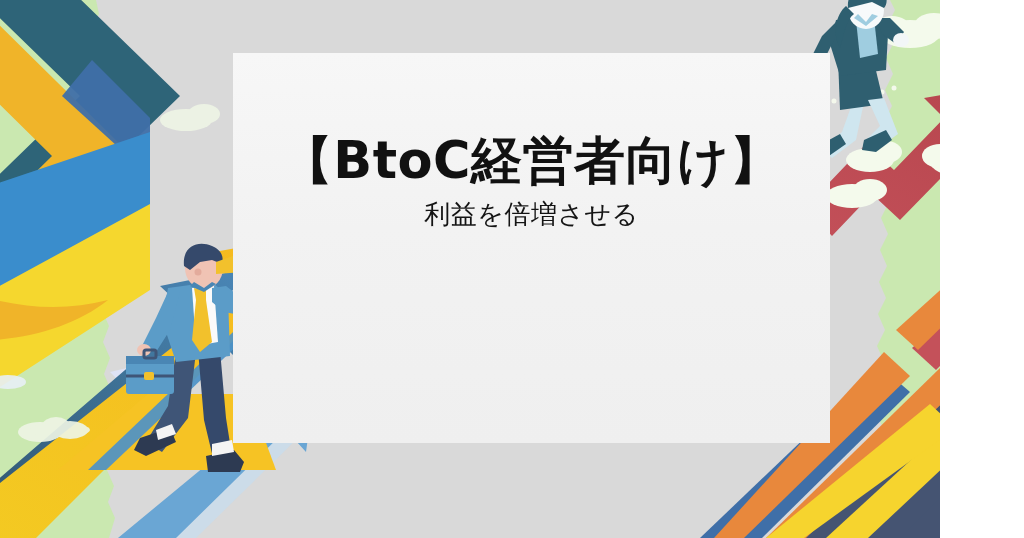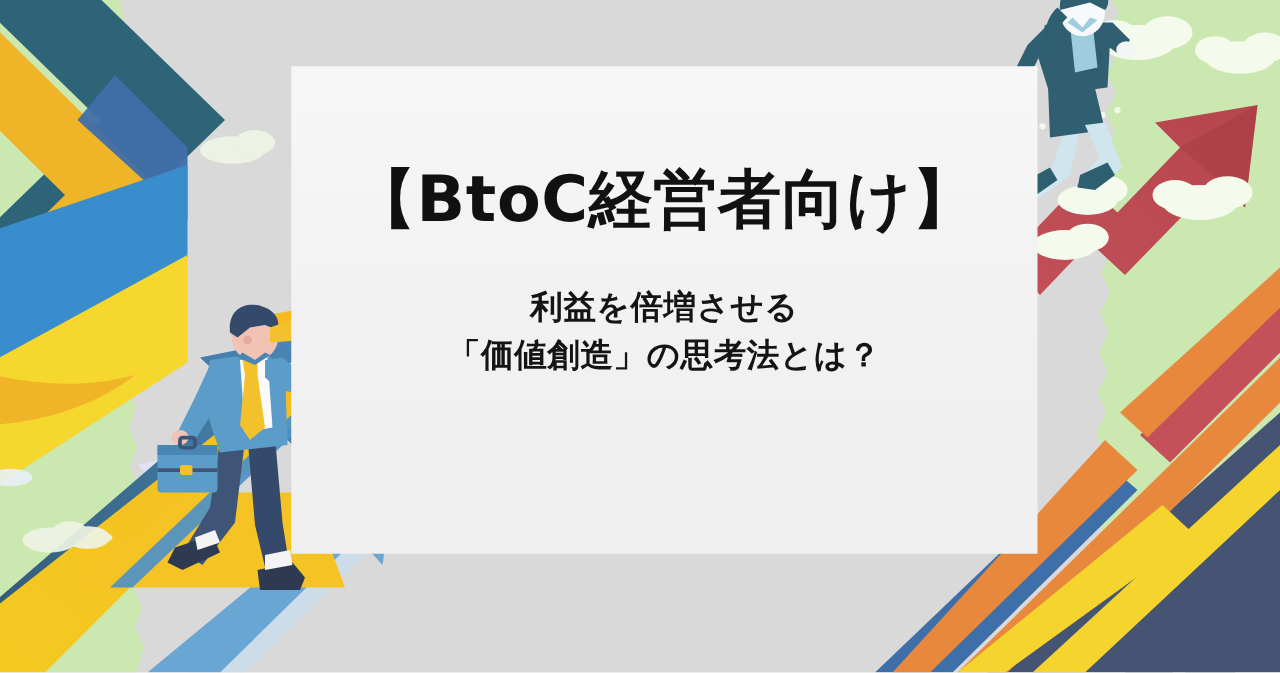--- a/index.html
+++ b/index.html
@@ -2,21 +2,21 @@
 <html><head>
 <meta charset="utf-8">
 <style>
   * { margin:0; padding:0; box-sizing:border-box; }
   html,body{ background:#ffffff; }
   body{
     font-family:"DejaVu Sans","Liberation Sans",sans-serif;
   }
   #banner{
     position:relative;
-    width:1024px;
+    width:940px;
     height:538px;
     overflow:hidden;
     background:#d9d9d9;
   }
   .layer{ position:absolute; top:0; left:0; width:1024px; height:538px; }
   .layer svg{ display:block; width:1024px; height:538px; }
 
   
   #content-panel{
     position:absolute;
@@ -33,24 +33,23 @@
     text-align:center;
     color:#111111;
     font-weight:700;
     font-size:51px;
     line-height:1.33;
     letter-spacing:0.5px;
     white-space:nowrap;
   }
   #title-block .tline{ display:block; }
   #subtitle-block{
-    margin-top:32px;
     text-align:center;
     color:#141414;
-    font-weight:700;
+    font-weight:400;
     font-size:26px;
     line-height:1.52;
     letter-spacing:0.5px;
     white-space:nowrap;
   }
   #subtitle-block .sline{ display:block; }
 </style>
 </head>
 <body>
 
@@ -281,18 +280,17 @@
   </div>
 
   <div id="content-panel">
 
     <div id="title-block">
       <span class="tline">【BtoC経営者向け】</span>
     </div>
 
     <div id="subtitle-block">
       <span class="sline">利益を倍増させる</span>
-      <span class="sline">「価値創造」の思考法とは？</span>
     </div>
 
   </div>
 
 </div>
 
 </body></html>

